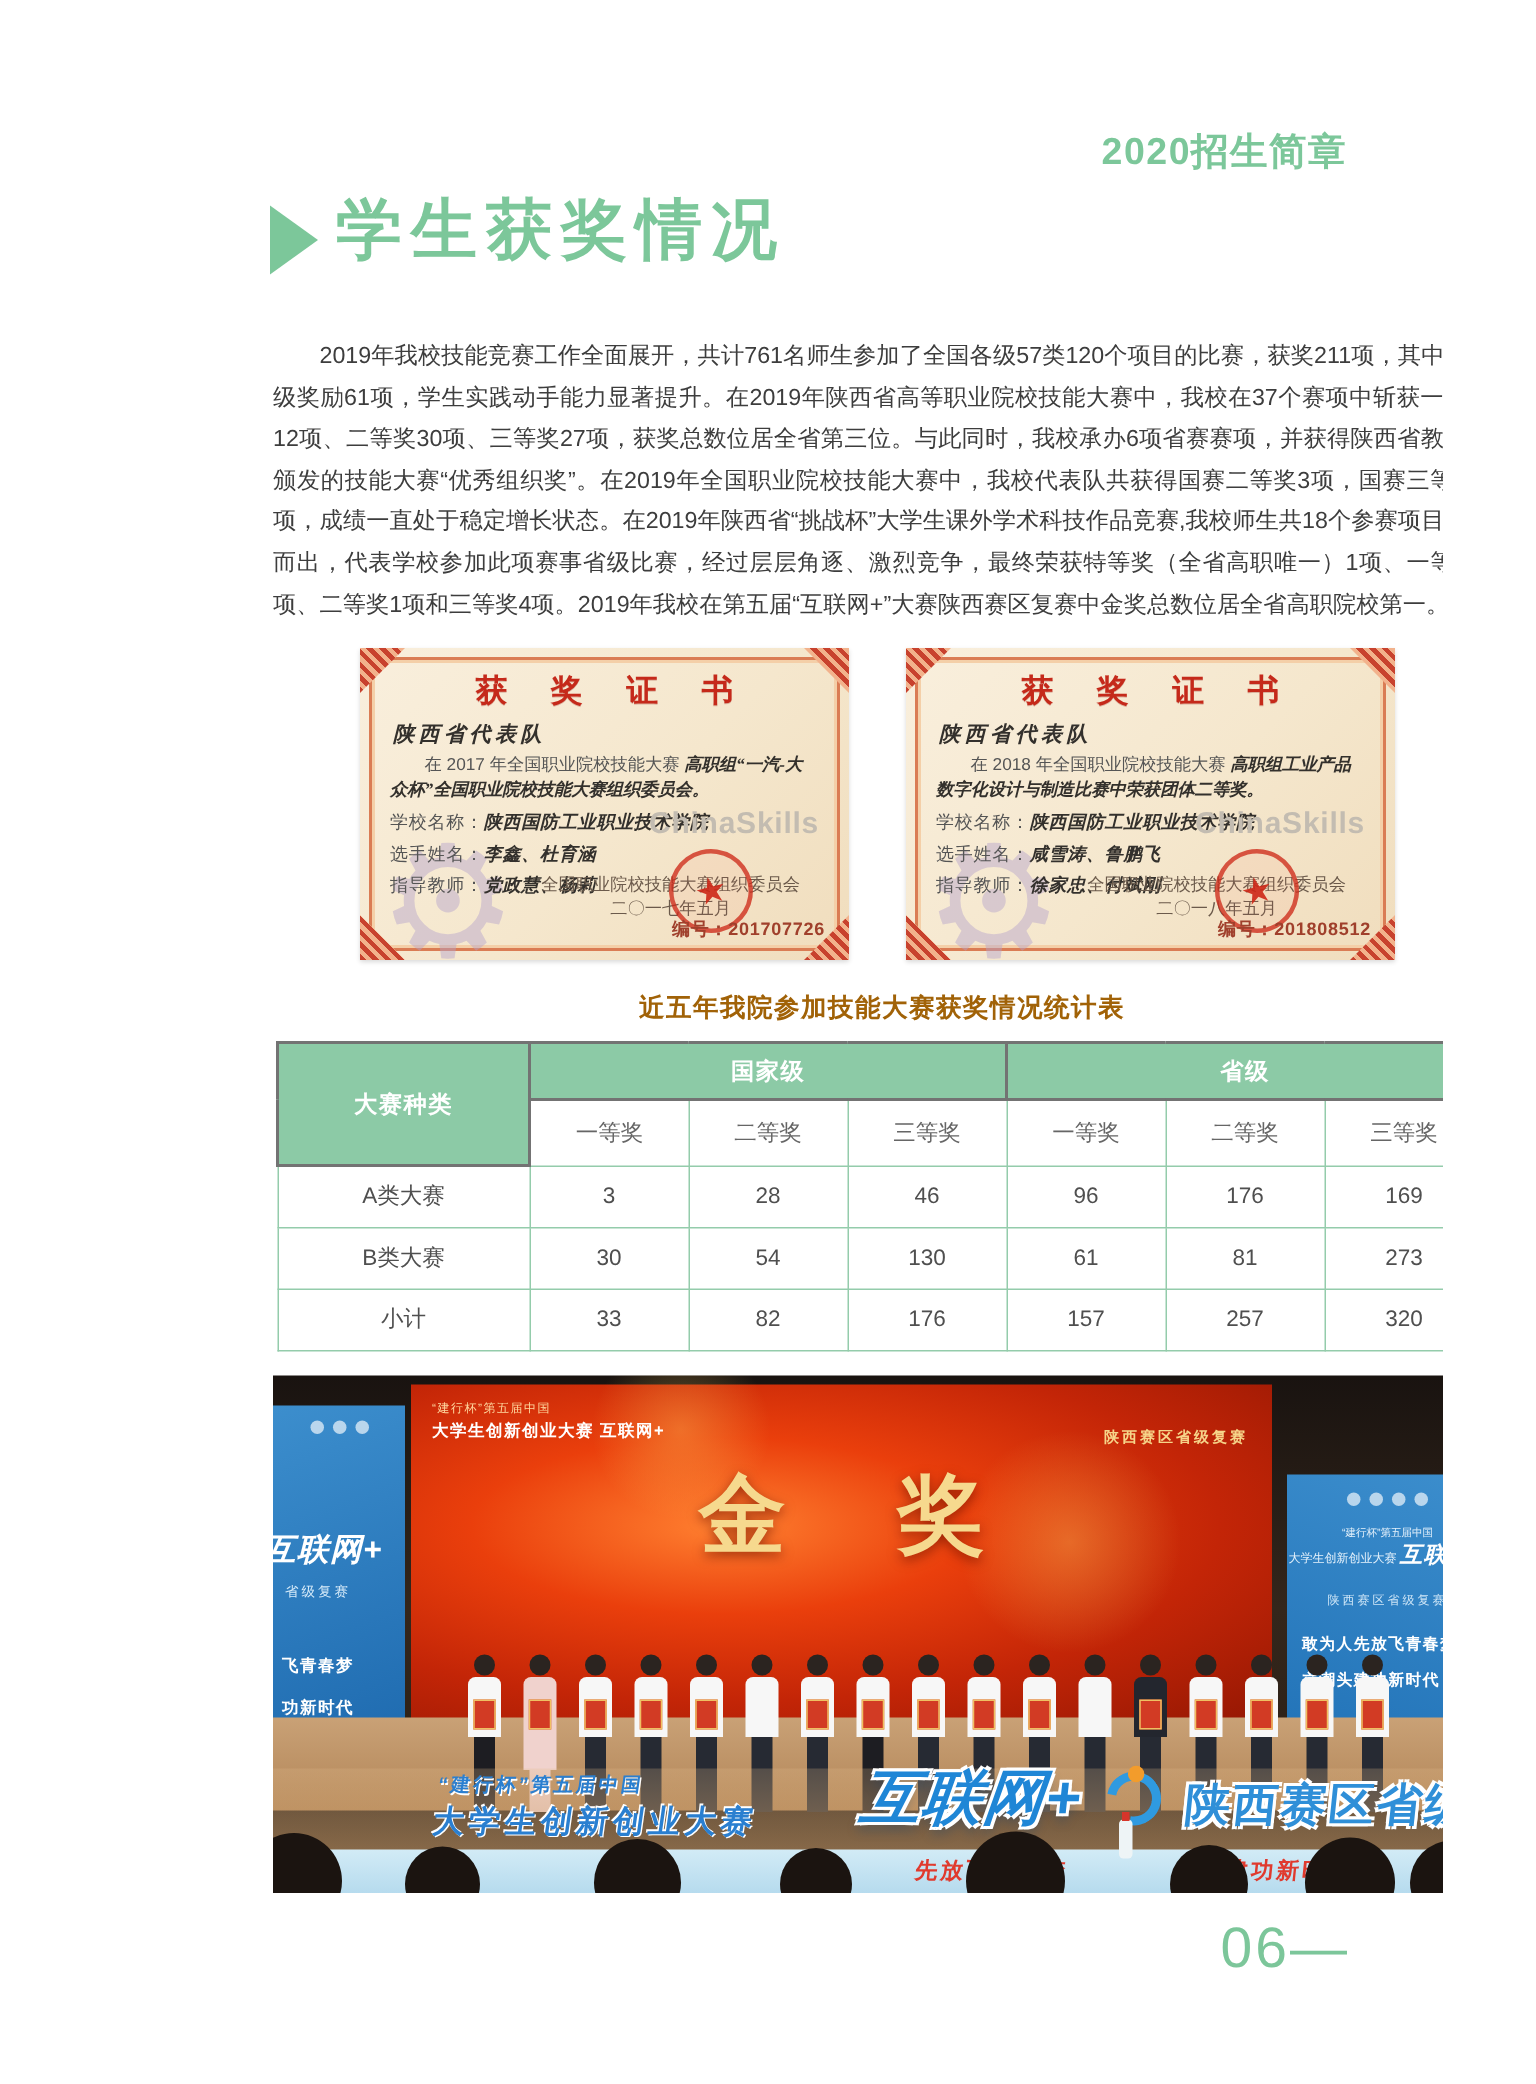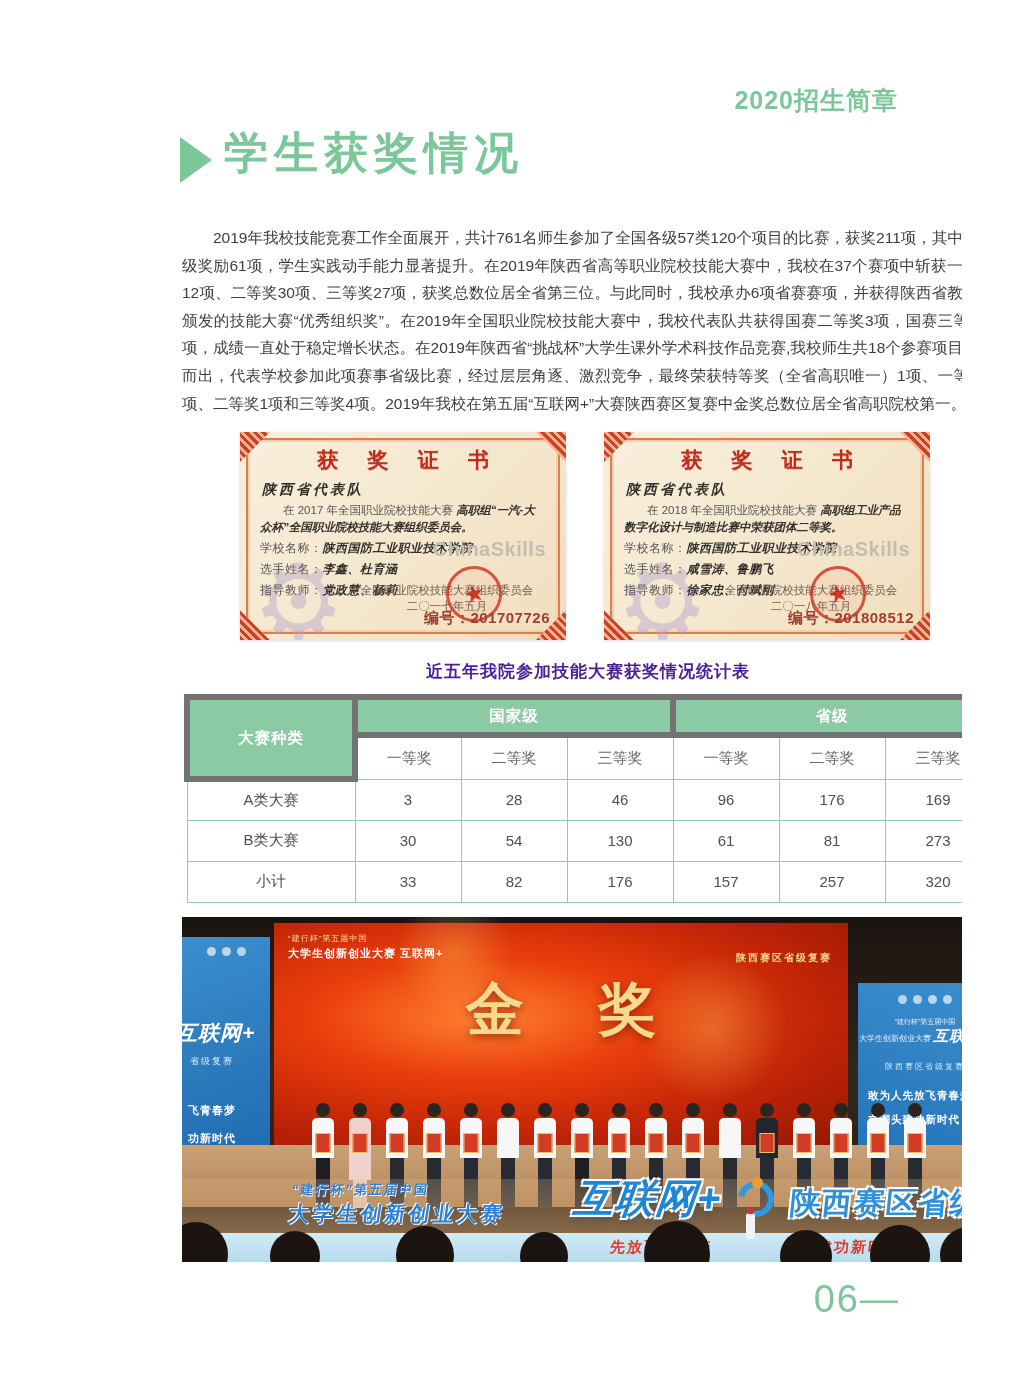--- a/index.html
+++ b/index.html
@@ -26,29 +26,29 @@
   .corner.br { right:0; bottom:0; clip-path:polygon(100% 0,100% 100%,0 100%); }
   .cert-content { position:relative; height:100%; padding:12px 20px; }
   .cert-title { text-align:center; font-family:"Liberation Serif",serif; font-weight:bold; font-size:21px; color:#c5291a; letter-spacing:12px; text-indent:12px; margin-top:2px; text-shadow:0 1px 0 rgba(140,20,10,.25); }
   .cert-recipient { margin:7px 0 3px 2px; font-family:"Liberation Serif",serif; font-style:italic; font-weight:bold; font-size:14px; color:#33302c; letter-spacing:3px; }
   .cert-body { font-size:11.5px; line-height:17px; color:#555; text-indent:2em; margin-right:6px; }
   .hand { font-family:"Liberation Serif",serif; font-style:italic; font-weight:bold; color:#33302c; }
   .cert-row { font-size:12px; color:#555; margin-top:4px; letter-spacing:.5px; }
   .chinaskills { position:absolute; right:20px; top:106px; font-size:20px; font-weight:bold; color:#c3bcb1; letter-spacing:.5px; }
   .gear-wm { position:absolute; left:12px; bottom:-14px; font-size:104px; line-height:1; color:#b5a3cc; opacity:.45; }
   .cert-issuer { position:absolute; right:12px; bottom:26px; width:214px; text-align:center; font-size:11.5px; line-height:16px; color:#6b5a4b; }
-  .cert-serial { position:absolute; right:16px; bottom:12px; font-size:15px; font-weight:bold; color:#a0402c; letter-spacing:.5px;margin-left:40px; }
+  .cert-serial { position:absolute; right:16px; bottom:12px; font-size:12px; font-weight:bold; color:#a0402c; letter-spacing:.5px;margin-left:40px; }
   .seal { position:absolute; right:64px; bottom:18px; width:56px; height:56px; border:3px solid rgba(205,38,22,.75); border-radius:50%; transform:rotate(-14deg); display:flex; align-items:center; justify-content:center; background:rgba(240,120,90,.08); }
   .seal-star { color:rgba(205,38,22,.9); font-size:24px; }
 
   
-  .tbl-title { position:absolute; left:120px; top:660px; width:812px; text-align:center; font-size:17px; font-weight:bold; color:#4c1d95; letter-spacing:1px; }
+  .tbl-title { position:absolute; left:120px; top:660px; width:812px; text-align:center; font-size:17px; font-weight:bold; color:#a16207; letter-spacing:1px; }
   table.awards { position:absolute; left:122px; top:694px; width:806px; border-collapse:collapse; table-layout:fixed; }
   table.awards td { text-align:center; vertical-align:middle; border:1px solid #94ccab; color:#4f4f4f; font-size:15px; }
-  table.awards td.green { background:#8ccaa6; color:#fff; font-weight:bold; font-size:15.5px; border:6px solid #737373; letter-spacing:1px; }
+  table.awards td.green { background:#8ccaa6; color:#fff; font-weight:bold; font-size:15.5px; border:2px solid #737373; letter-spacing:1px; }
   tr.h1 td { height:38px; }
   tr.h2 td { height:44px; color:#666; }
   tr.body-row td { height:41px; }
 
   
   .photo { position:absolute; left:120px; top:917px; width:810px; height:345px; background:linear-gradient(180deg,#191310 0%,#34261b 45%,#271d15 100%); overflow:hidden; }
   .led-screen { position:absolute; left:92px; top:6px; width:574px; height:224px; z-index:1; background:radial-gradient(ellipse at 36% 42%,#ff8030 0%,#ea3f0c 32%,#c32507 64%,#941703 100%); }
   .lantern { position:absolute; border-radius:50%; background:radial-gradient(circle,rgba(255,205,95,.35),rgba(255,150,60,0) 70%); }
   .screen-tl { position:absolute; left:14px; top:10px; z-index:1; }
   .screen-tl-1 { font-size:8px; color:#ffd9a0; letter-spacing:1px; }

